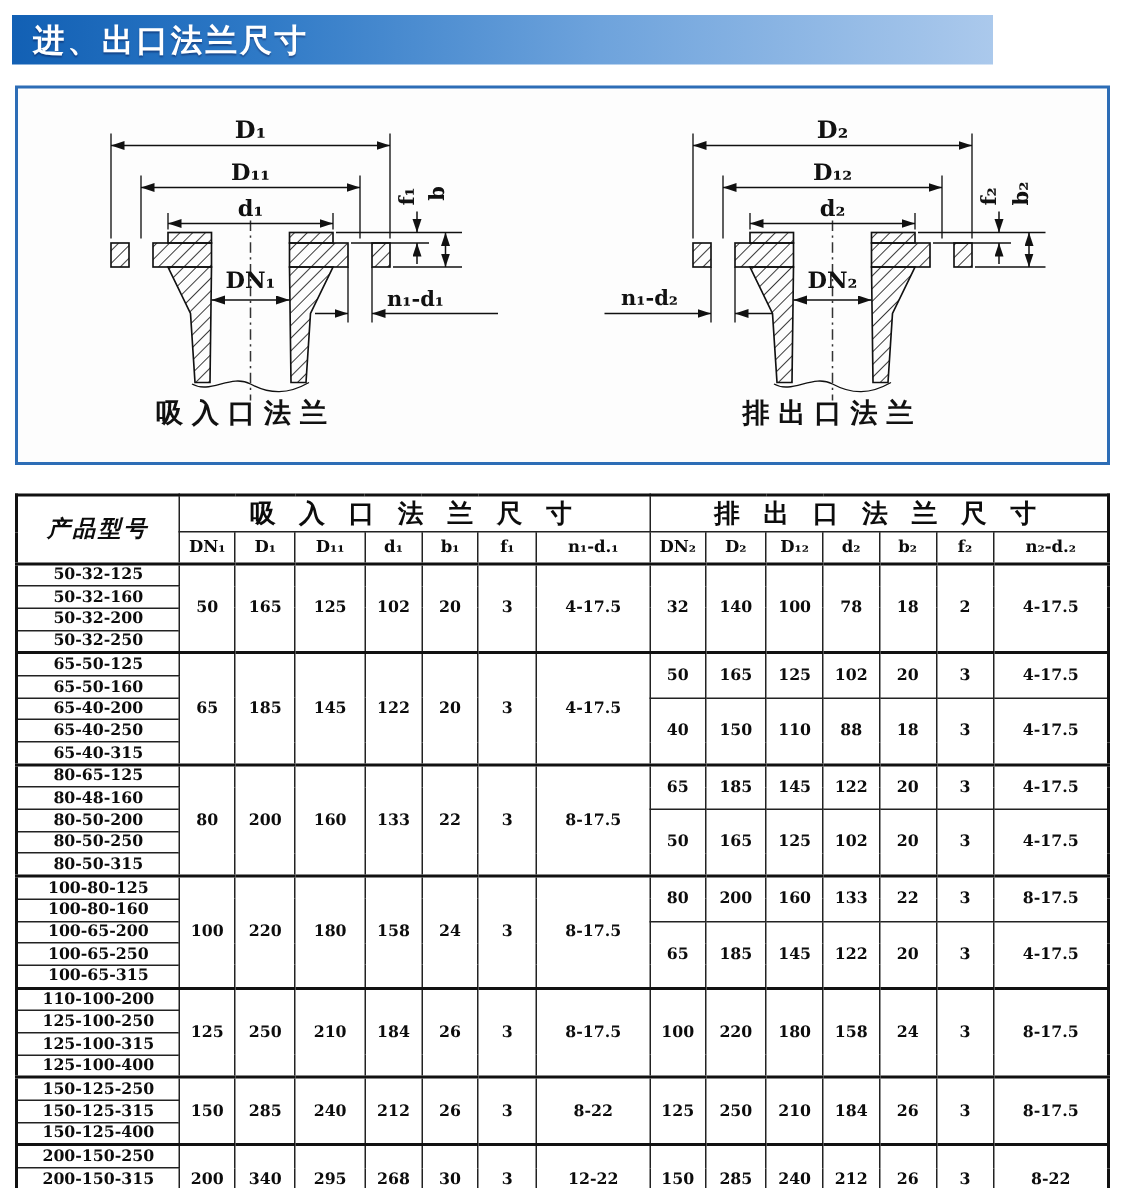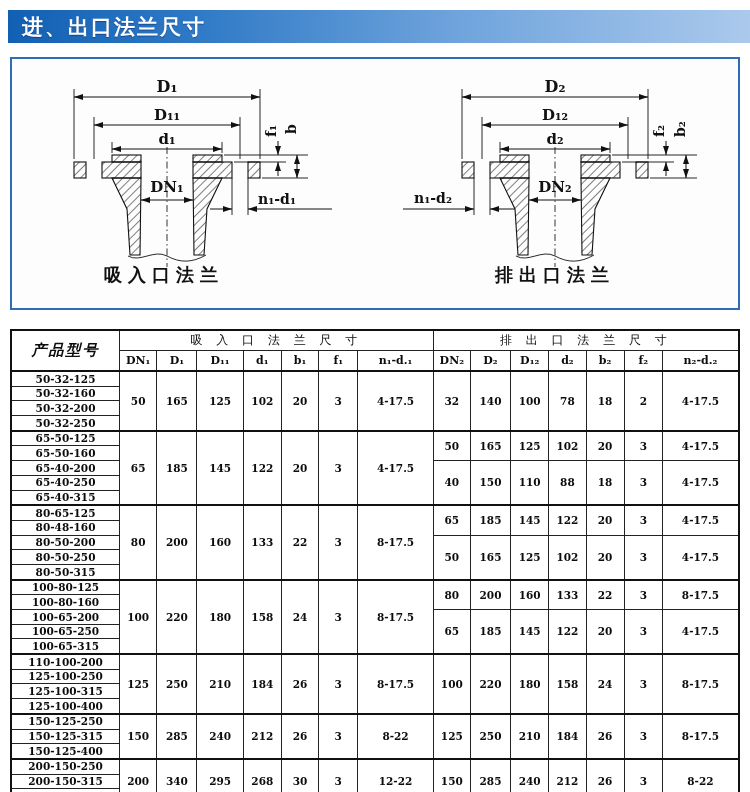--- a/index.html
+++ b/index.html
@@ -3,21 +3,21 @@
 <meta charset="utf-8">
 <style>
   html,body{margin:0;padding:0;}
   body{
     width:750px;height:792px;background:#ffffff;position:relative;
     font-family:"DejaVu Serif","Liberation Serif",serif;
     -webkit-font-smoothing:antialiased;
   }
   
   .banner{
-    position:absolute;left:8px;top:10px;width:742px;height:33px;
+    position:absolute;left:8px;top:10px;width:654px;height:33px;
     background:linear-gradient(to right,#1260b4 0%,#2e79c6 25%,#6ea3dc 60%,#abc9ec 100%);
     display:flex;align-items:center;
   }
   .banner .title{
     color:#ffffff;font-weight:bold;font-size:21px;letter-spacing:2px;
     padding-left:14px;font-family:"DejaVu Sans","Liberation Sans",sans-serif;
     text-shadow:0 1px 1px rgba(0,0,50,.35);
   }
   
   .diagram-box{
@@ -34,21 +34,21 @@
   table.flange{
     position:absolute;left:10px;top:329px;width:730px;
     border-collapse:collapse;table-layout:fixed;
     border:2px solid #111;background:#fff;
   }
   table.flange th,table.flange td{
     border:1px solid #222;text-align:center;vertical-align:middle;
     padding:0 1px;color:#0c0c0c;overflow:hidden;white-space:nowrap;
   }
   tr.hrow1{height:20px;} tr.hrow2{height:21px;}
-  th.cn{font-size:12px;font-weight:normal;letter-spacing:5px;}
+  th.cn{font-size:17px;font-weight:bold;letter-spacing:5px;}
   th.model-h{font-size:15px;font-weight:bold;font-style:italic;letter-spacing:2px;}
   th.colh{font-size:11px;font-weight:bold;}
   table.flange td{height:13.7px;font-size:10.5px;font-weight:bold;line-height:1;}
   td[data-name="model-cell"]{font-size:10px;margin-top:31px;}
   tr.group-start td{border-top:2px solid #111;}
 </style>
 </head>
 <body>
 
 <div class="banner" data-name="section-title-banner">

